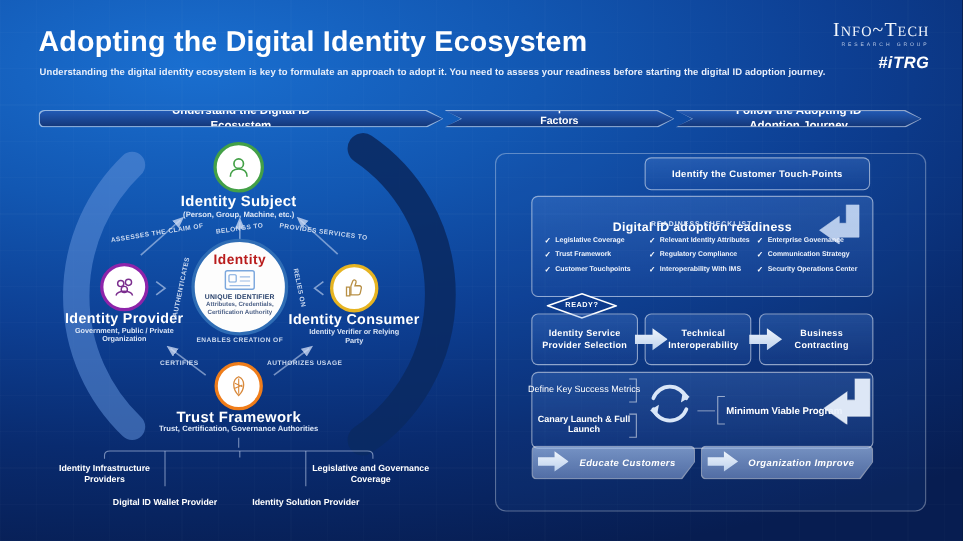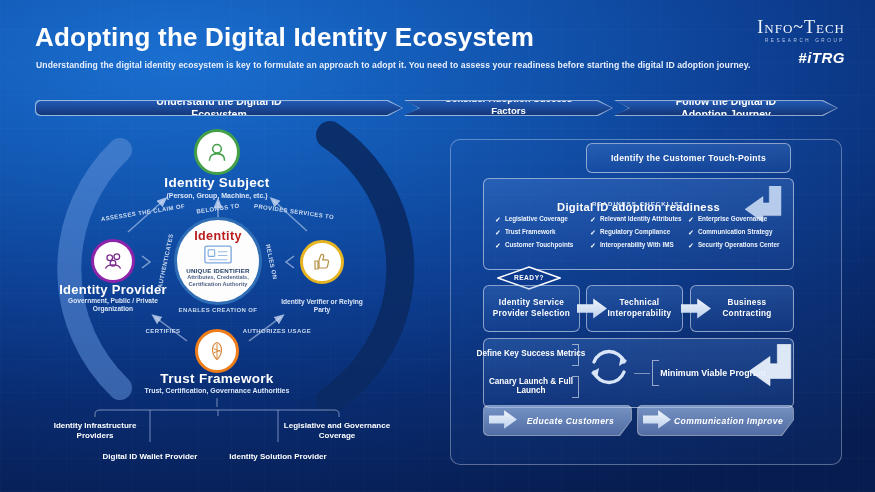--- a/index.html
+++ b/index.html
@@ -120,21 +120,21 @@
   <div class="banner" style="left:404px;width:209px;">
     <div class="shell clip-a2"></div>
     <div class="fill clip-a2">
       <div class="banner-label" style="width:130px;font-size:9.6px;">Consider Adoption Success Factors</div>
       <div class="banner-sub">(before and throughout adoption)</div>
     </div>
   </div>
   <div class="banner" style="left:614px;width:224px;">
     <div class="shell clip-a2"></div>
     <div class="fill clip-a2">
-      <div class="banner-label" style="width:140px;">Follow the Digital ID Adoption Journey</div>
+      <div class="banner-label" style="width:140px;">Follow the Adopting ID Adoption Journey</div>
     </div>
   </div>
 
   <div class="node" style="left:194px;top:129px;width:46px;height:46px;border:3px solid #43a047;">
     <svg width="26" height="26" viewBox="0 0 24 24">
       <circle cx="12" cy="9" r="4" fill="none" stroke="#43a047" stroke-width="1.4"></circle>
       <path d="M5 20 c0-4.5 3-6.5 7-6.5 s7 2 7 6.5" fill="none" stroke="#43a047" stroke-width="1.4"></path>
     </svg>
   </div>
   <div class="ctr node-label" style="left:217px;top:183px;font-size:13.5px;">Identity Subject</div>
@@ -150,20 +150,21 @@
   </div>
   <div class="ctr node-label" style="left:113px;top:290px;text-align:center;">Identity Provider</div>
   <div class="ctr node-sub" style="left:113px;top:305px;width:116px;">Government, Public / Private Organization</div>
 
   <div class="node" style="left:300px;top:240px;width:44px;height:44px;border:3px solid #e6b422;">
     <svg width="24" height="24" viewBox="0 0 24 24">
       <path d="M5 11 h3 v8 H5 z" fill="none" stroke="#b89046" stroke-width="1.2"></path>
       <path d="M8 18 h7.5 a2 2 0 0 0 2-1.6 l1-4.4 a1.8 1.8 0 0 0-1.8-2.2 h-4 l1-3.2 a1.6 1.6 0 0 0-3-1.1 L9 10 v8" fill="none" stroke="#b89046" stroke-width="1.2"></path>
     </svg>
   </div>
+  <div class="ctr node-label" style="left:322px;top:291px;">Identity Consumer</div>
   <div class="ctr node-sub" style="left:322px;top:306px;width:92px;">Identity Verifier or Relying Party</div>
 
   <div class="node" style="left:195px;top:329px;width:44px;height:44px;border:3px solid #ef7d1a;">
     <svg width="24" height="24" viewBox="0 0 24 24">
       <path d="M12 3.5 C18 6 18 14.5 12 20.5 C6 14.5 6 6 12 3.5 z" fill="none" stroke="#d98a3d" stroke-width="1.2"></path>
       <path d="M12 5 V19 M8.6 9.5 L15.4 12.5 M8.6 14 L15.4 11" fill="none" stroke="#d98a3d" stroke-width="1"></path>
     </svg>
   </div>
   <div class="ctr node-label" style="left:217px;top:379px;font-size:13.5px;">Trust Framework</div>
   <div class="ctr node-sub" style="left:217px;top:391px;font-size:7px;">Trust, Certification, Governance Authorities</div>
@@ -262,21 +263,21 @@
   <div class="jbox" style="left:586px;top:285px;width:97px;height:47px;">
     <div class="lbl" style="font-size:8.2px;width:80px;padding-left:10px;">Technical Interoperability</div>
   </div>
   <div class="jbox" style="left:690px;top:285px;width:104px;height:47px;">
     <div class="lbl" style="font-size:8.2px;width:80px;padding-left:10px;">Business Contracting</div>
   </div>
   <div class="block-arrow" style="left:577px;top:296px;"></div>
   <div class="block-arrow" style="left:681px;top:296px;"></div>
 
   <div class="jbox" style="left:483px;top:338px;width:311px;height:70px;"></div>
-  <div class="ctr" style="left:531px;top:354px;font-size:8.2px;font-weight:700;width:110px;">Define Key Success Metrics</div>
+  <div class="ctr" style="left:531px;top:354px;font-size:8.2px;font-weight:400;width:110px;">Define Key Success Metrics</div>
   <div class="ctr" style="left:531px;top:386px;font-size:8.2px;font-weight:800;width:110px;">Canary Launch &amp; Full Launch</div>
   <div class="bracket-r" style="left:572px;top:344px;"></div>
   <div class="bracket-r" style="left:572px;top:376px;"></div>
   <svg class="abs" style="left:586px;top:344px;" width="46" height="46" viewBox="0 0 46 46">
     <path d="M8 18 A16 16 0 0 1 38 18" fill="none" stroke="#d9e6f8" stroke-width="3.4" stroke-linecap="round"></path>
     <polygon points="41,17 33,22 35,11" fill="#d9e6f8"></polygon>
     <path d="M38 28 A16 16 0 0 1 8 28" fill="none" stroke="#d9e6f8" stroke-width="3.4" stroke-linecap="round"></path>
     <polygon points="5,29 13,24 11,35" fill="#d9e6f8"></polygon>
   </svg>
   <div class="hline" style="left:634px;top:373px;width:16px;"></div>
@@ -288,18 +289,18 @@
 
   <div class="flagbox" style="left:483px;width:149px;">
     <div class="shell clip-flag"></div>
     <div class="fill clip-flag">
       <div class="flag-lbl">Educate Customers</div>
     </div>
   </div>
   <div class="flagbox" style="left:637px;width:157px;">
     <div class="shell clip-flag"></div>
     <div class="fill clip-flag">
-      <div class="flag-lbl">Communication Improve</div>
+      <div class="flag-lbl">Organization Improve</div>
     </div>
   </div>
   <div class="block-arrow" style="left:489px;top:408px;width:28px;height:23px;"></div>
   <div class="block-arrow" style="left:643px;top:408px;width:28px;height:23px;"></div>
 </div>
 
 </body></html>

